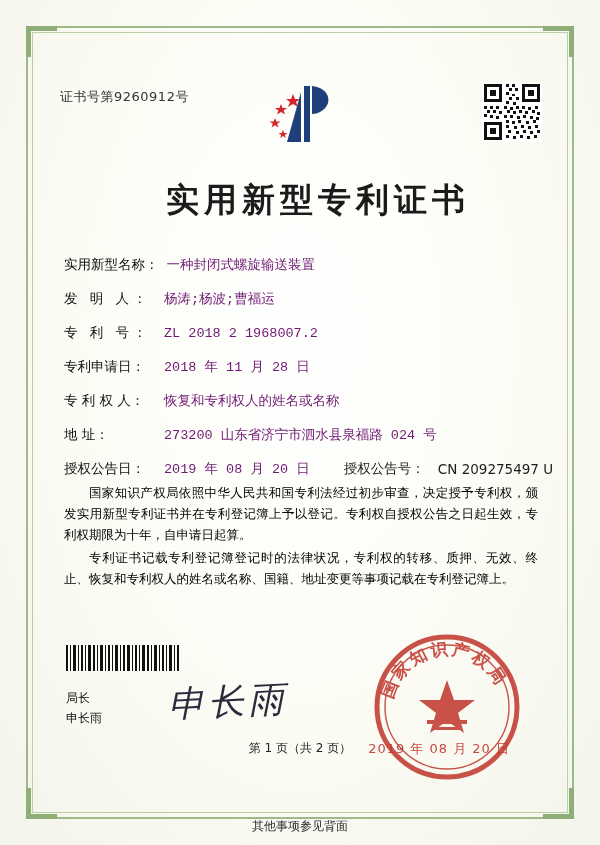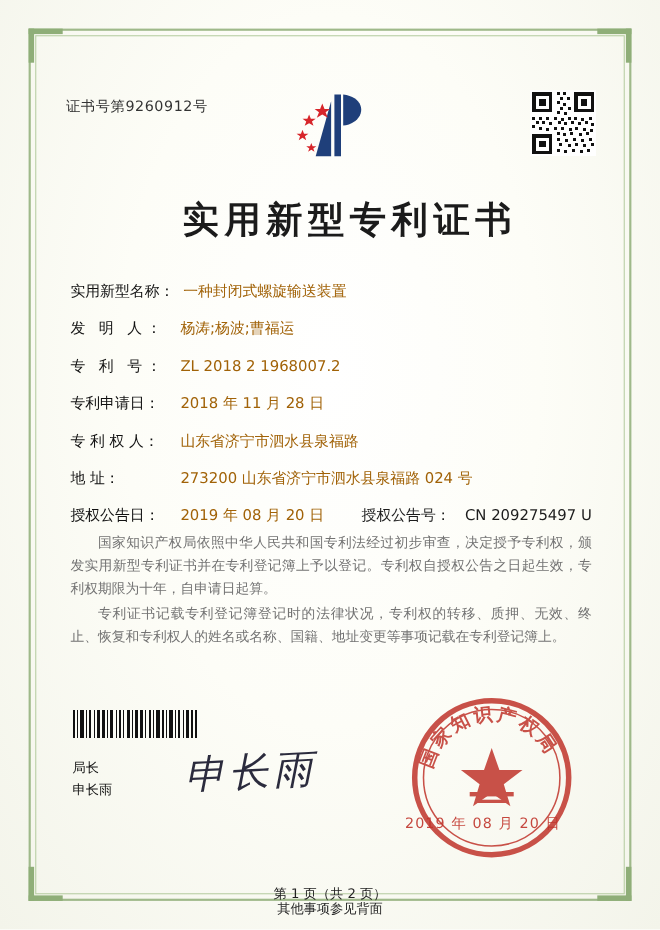--- a/index.html
+++ b/index.html
@@ -119,21 +119,22 @@
     flex: 0 0 auto;
     min-width: 92px;
     color: #111;
   }
   .field-label.spaced {
     letter-spacing: 4px;
   }
   .field-value {
     flex: 1 1 auto;
     padding-left: 8px;
-    color: #a16207;
+    color: #701a75;
+    font-family: Liberation Mono, monospace;
   }
   .field-row.two-col .field-value {
     flex: 0 0 auto;
     padding-right: 34px;
   }
   .field-row.two-col .field-label2 {
     flex: 0 0 auto;
     min-width: 86px;
   }
   .field-row.two-col .field-value2 {
@@ -142,21 +143,21 @@
   }
 
   
   .body-text {
     position: absolute;
     left: 64px;
     right: 62px;
     top: 482px;
     font-size: 12.5px;
     line-height: 21px;
-    color: #737373;
+    color: #000000;
     text-align: justify;
   }
   .body-text p {
     margin: 0 0 2px 0;
     text-indent: 2em;
   }
 
   
   .barcode {
     position: absolute;
@@ -205,21 +206,21 @@
     color: #c0342b;
     letter-spacing: 1px;
     opacity: .9;
   }
 
   
   .page-num {
     position: absolute;
     left: 0;
     right: 0;
-    top: 804px;
+    top: 740px;
     text-align: center;
     font-size: 12px;
     color: #222;
   }
   .footnote {
     position: absolute;
     left: 0;
     right: 0;
     top: 818px;
     text-align: center;
@@ -346,21 +347,21 @@
     <div class="field-row">
       <span class="field-label spaced">专 利 号：</span>
       <span class="field-value">ZL 2018 2 1968007.2</span>
     </div>
     <div class="field-row">
       <span class="field-label">专利申请日：</span>
       <span class="field-value">2018 年 11 月 28 日</span>
     </div>
     <div class="field-row">
       <span class="field-label">专 利 权 人：</span>
-      <span class="field-value">山东省济宁市泗水县泉福路</span>
+      <span class="field-value">恢复和专利权人的姓名或名称</span>
     </div>
     <div class="field-row">
       <span class="field-label">地      址：</span>
       <span class="field-value">273200 山东省济宁市泗水县泉福路 024 号</span>
     </div>
     <div class="field-row two-col">
       <span class="field-label">授权公告日：</span>
       <span class="field-value">2019 年 08 月 20 日</span>
       <span class="field-label2">授权公告号：</span>
       <span class="field-value2">CN 209275497 U</span>

